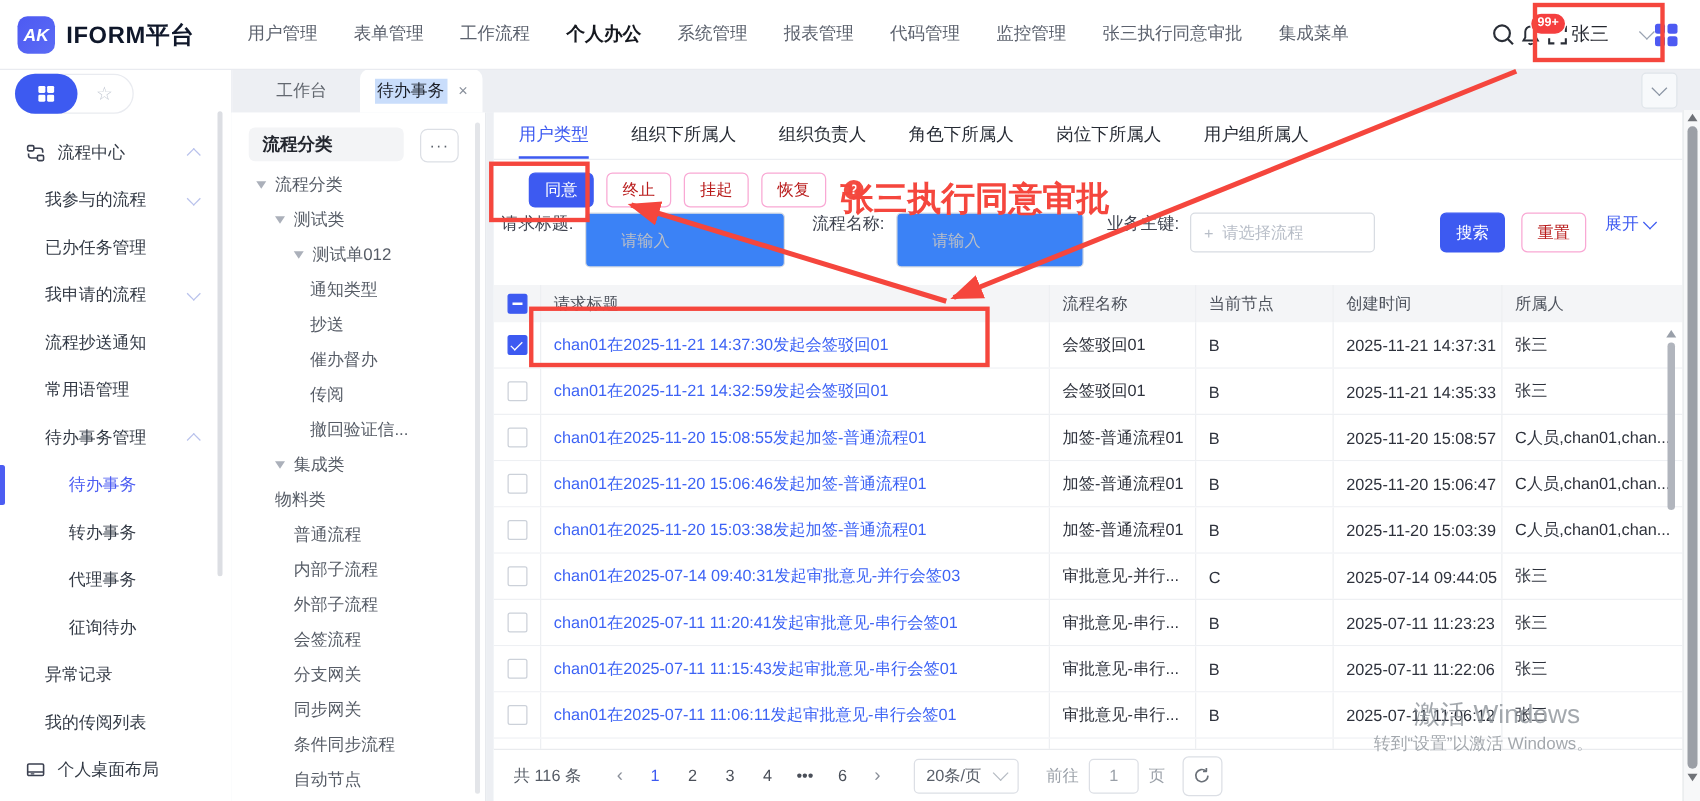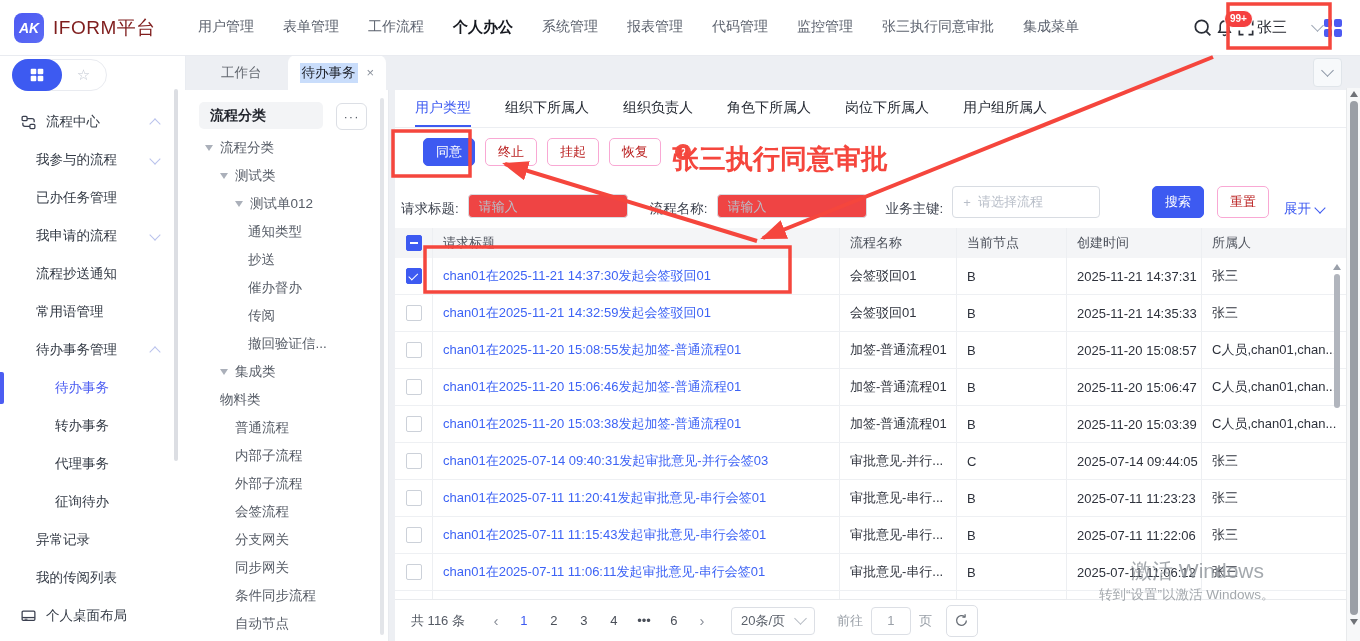--- a/index.html
+++ b/index.html
@@ -1,21 +1,21 @@
 <!DOCTYPE html>
 <html><head>
 <meta charset="utf-8">
 <style>
   html,body{margin:0;padding:0;}
   body{width:1360px;height:641px;overflow:hidden;font-family:"Liberation Sans","DejaVu Sans",sans-serif;background:#eef0f4;position:relative;}
   
   .navbar{position:absolute;left:0;top:0;width:1360px;height:55px;background:#fff;border-bottom:1px solid #e9ebf0;display:flex;align-items:center;z-index:5;}
   .brand{display:flex;align-items:center;gap:9px;padding-left:14px;width:160px;}
   .logo{width:30px;height:30px;border-radius:8px;background:linear-gradient(135deg,#4d5af2,#5b6bf5);color:#fff;font-weight:bold;font-style:italic;font-size:14px;display:flex;align-items:center;justify-content:center;}
-  .brand-title{font-size:19px;font-weight:400;color:#7f1d1d;letter-spacing:.5px;}
+  .brand-title{font-size:19px;font-weight:700;color:#0f172a;letter-spacing:.5px;}
   .topmenu{display:flex;gap:29px;margin-left:24px;font-size:14px;color:#5c626e;white-space:nowrap;}
   .topmenu .mi{cursor:pointer;padding:4px 0;}
   .topmenu .mi.active{color:#15181f;font-weight:bold;font-size:15px;}
   .nav-right{margin-left:auto;display:flex;align-items:center;padding-right:16px;}
   .nav-ic{width:22px;height:22px;display:flex;align-items:center;justify-content:center;}
   .bell-wrap{position:relative;}
   .badge{position:absolute;top:-7px;left:11px;background:#f53f3f;color:#fff;font-size:10px;line-height:10px;padding:3px 5px;border-radius:9px;border:1px solid #fff;font-weight:bold;}
   .user-menu{display:flex;align-items:center;gap:26px;font-size:15px;color:#23262e;}
   .chev-dn{width:8px;height:8px;border-right:1.7px solid #9aa3b2;border-bottom:1.7px solid #9aa3b2;transform:rotate(45deg);margin-top:-4px;}
   
@@ -56,23 +56,23 @@
   
   .main{position:absolute;left:395px;top:90px;width:951px;height:551px;background:#fff;z-index:2;}
   .user-tabs{height:37px;display:flex;gap:34px;padding-left:20px;align-items:stretch;border-bottom:1px solid #eceef2;font-size:14px;color:#262b34;}
   .utab{display:flex;align-items:center;border-bottom:2px solid transparent;cursor:pointer;white-space:nowrap;}
   .utab.active{color:#3d5af1;border-bottom-color:#3d5af1;font-weight:500;}
   .toolbar{position:absolute;top:48px;left:28px;display:flex;gap:10px;align-items:center;}
   .btn{height:28px;padding:0 12px;border-radius:5px;font-size:13px;display:flex;align-items:center;justify-content:center;cursor:pointer;box-sizing:border-box;}
   .btn.primary{background:#3d5af1;color:#fff;border:1px solid #3d5af1;}
   .btn.ghost{background:#fff;color:#b91c1c;border:1px solid #f9a8d4;}
   .help-ic{width:16px;height:16px;border-radius:50%;background:#f34d42;color:#fff;font-size:11px;font-weight:bold;display:flex;align-items:center;justify-content:center;margin-left:4px;}
-  .filter-row{position:absolute;top:94px;left:6px;right:22px;height:34px;display:flex;align-items:flex-end;font-size:13.5px;color:#3f4450;}
+  .filter-row{position:absolute;top:80px;left:6px;right:22px;height:34px;display:flex;align-items:flex-start;font-size:13.5px;color:#3f4450;}
   .f-label{margin-right:9px;white-space:nowrap;}
-  .f-input{height:24px;border:1px solid #d8dce2;border-radius:4px;padding:0 10px;font-size:13px;color:#333;box-sizing:border-box;background:#ef4444;font-family:inherit;}
+  .f-input{height:44px;border:1px solid #d8dce2;border-radius:4px;padding:0 28px;font-size:13px;color:#333;box-sizing:border-box;background:#3b82f6;font-family:inherit;}
   .f-input::placeholder{color:#b8bec8;}
   .f-select{height:32px;border:1px solid #d8dce2;border-radius:4px;display:flex;align-items:center;gap:7px;padding:0 10px;box-sizing:border-box;color:#b8bec8;font-size:13px;background:#fff;}
   .blue-link{color:#3d5af1;display:flex;align-items:center;gap:5px;cursor:pointer;white-space:nowrap;}
   .bchev{width:7px;height:7px;border-right:1.6px solid #3d5af1;border-bottom:1.6px solid #3d5af1;transform:rotate(45deg);margin-top:-3px;}
   
   .table{position:absolute;top:138px;left:0;right:0;height:462px;overflow:hidden;}
   .thead{height:30px;background:#f4f5f7;display:flex;font-size:13px;color:#4c515b;}
   .trow{height:36px;display:flex;border-bottom:1px solid #eef0f3;font-size:13px;color:#2e323c;background:#fff;}
   .c{display:flex;align-items:center;box-sizing:border-box;border-right:1px solid #edeff2;overflow:hidden;white-space:nowrap;}
   .c-check{width:38px;justify-content:center;}

